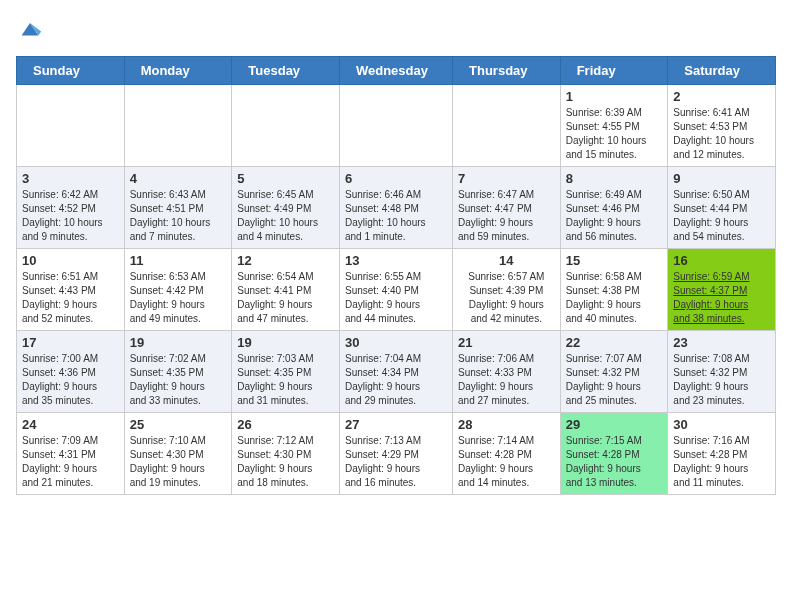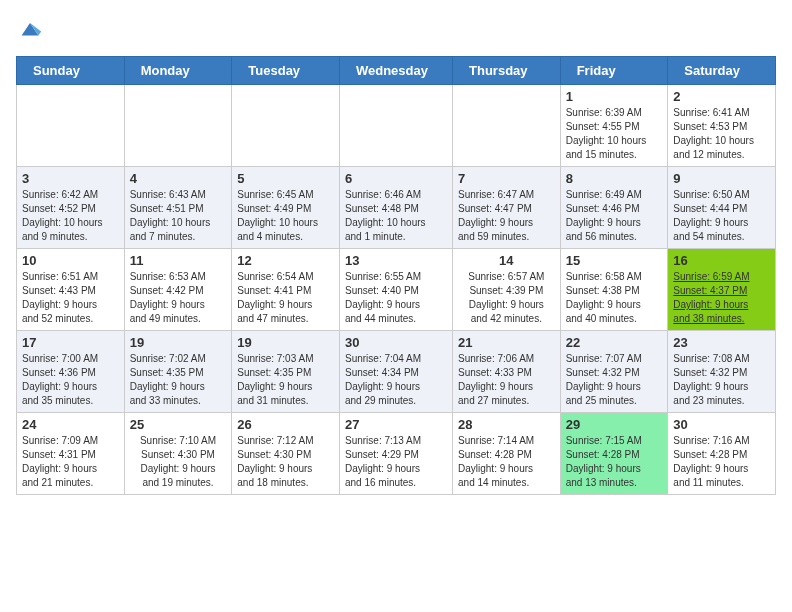--- a/index.html
+++ b/index.html
@@ -308,21 +308,21 @@
       <tr>
         <td style="background: rgb(255, 255, 255); margin-left: 32px;">
           <span class="day-number">24</span>
           <div class="day-info" style="white-space: pre-line;">Sunrise: 7:09 AM
 Sunset: 4:31 PM
 Daylight: 9 hours
 and 21 minutes.</div>
         </td>
         <td style="background: rgb(255, 255, 255);">
           <span class="day-number">25</span>
-          <div class="day-info" style="white-space: pre-line; text-align: center;">Sunrise: 7:10 AM
+          <div class="day-info" style="white-space: pre-line;">Sunrise: 7:10 AM
 Sunset: 4:30 PM
 Daylight: 9 hours
 and 19 minutes.</div>
         </td>
         <td style="background: rgb(255, 255, 255);">
           <span class="day-number">26</span>
           <div class="day-info" style="white-space: pre-line;">Sunrise: 7:12 AM
 Sunset: 4:30 PM
 Daylight: 9 hours
 and 18 minutes.</div>

